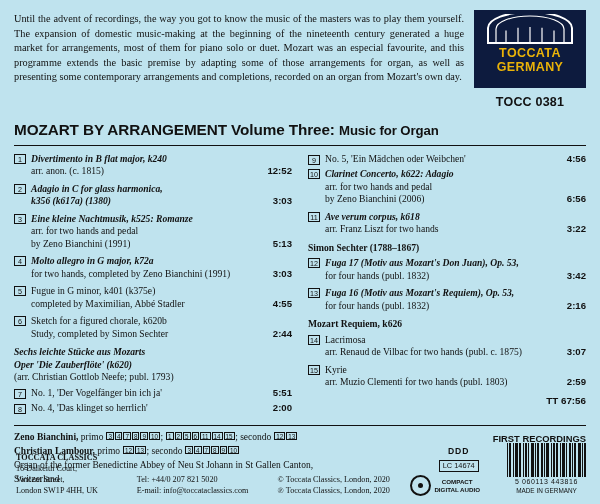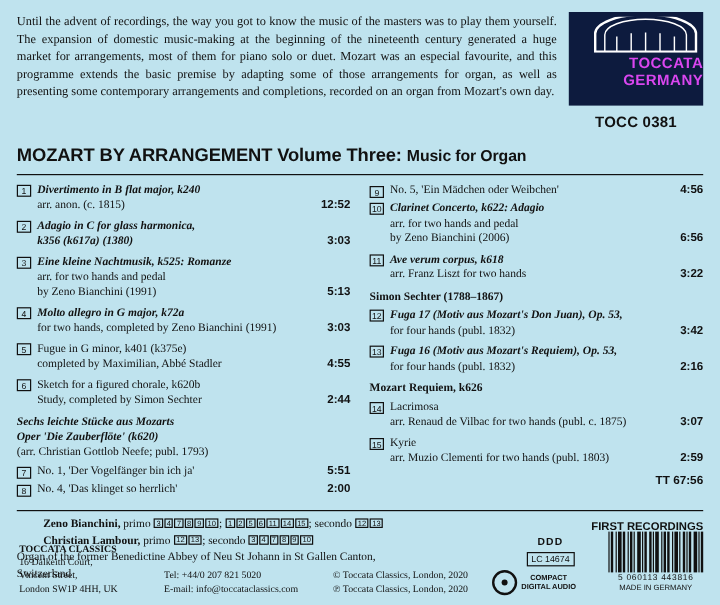--- a/index.html
+++ b/index.html
@@ -33,24 +33,24 @@
   .logo-col{
     width:112px;
     flex:0 0 112px;
     display:flex;
     flex-direction:column;
     align-items:center;
   }
   .logo-box{
     width:112px;height:78px;
     background:#0d1b3e;
-    color:#d946ef;
+    color:#eab308;
     display:flex;
     flex-direction:column;
-    align-items:flex-end;
+    align-items:center;
     justify-content:flex-start;
     box-sizing:border-box;
     padding-top:4px;
   }
   .logo-arch{
     width:96px;height:30px;
     position:relative;
     margin-bottom:2px;
   }
   .logo-arch svg{display:block}
@@ -149,21 +149,21 @@
     margin:8px 0 5px 0;
   }
   .performers{
     display:flex;
     justify-content:space-between;
     align-items:flex-start;
     font-size:9.5px;
     line-height:1.45;
   }
   .perf-left{max-width:430px;}
-  .perf-name{font-weight:700;margin-left:22px;}
+  .perf-name{font-weight:700;}
   .fr{
     font-family:"Liberation Sans", sans-serif;
     font-weight:700;
     font-size:9.4px;
     white-space:nowrap;
     padding-top:1px;
   }
   .tbox{
     display:inline-block;
     border:1px solid #111;

